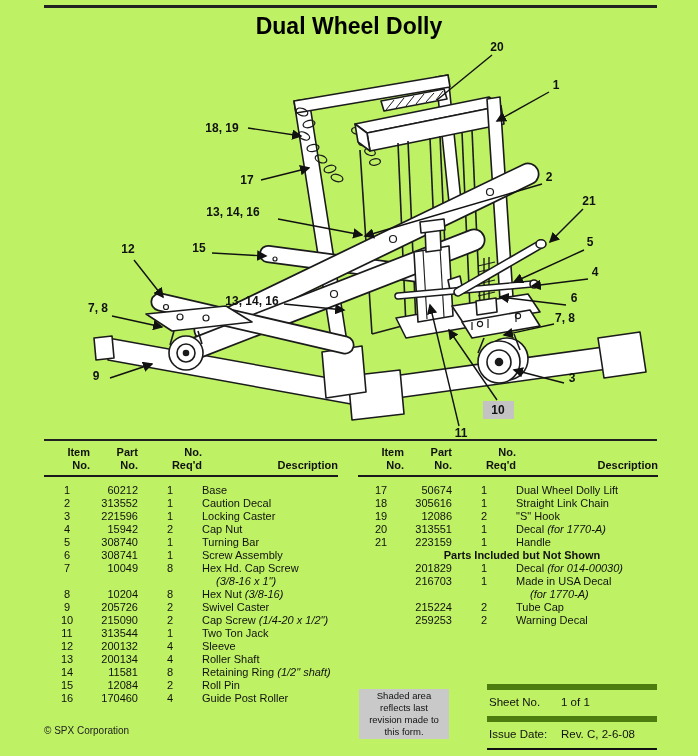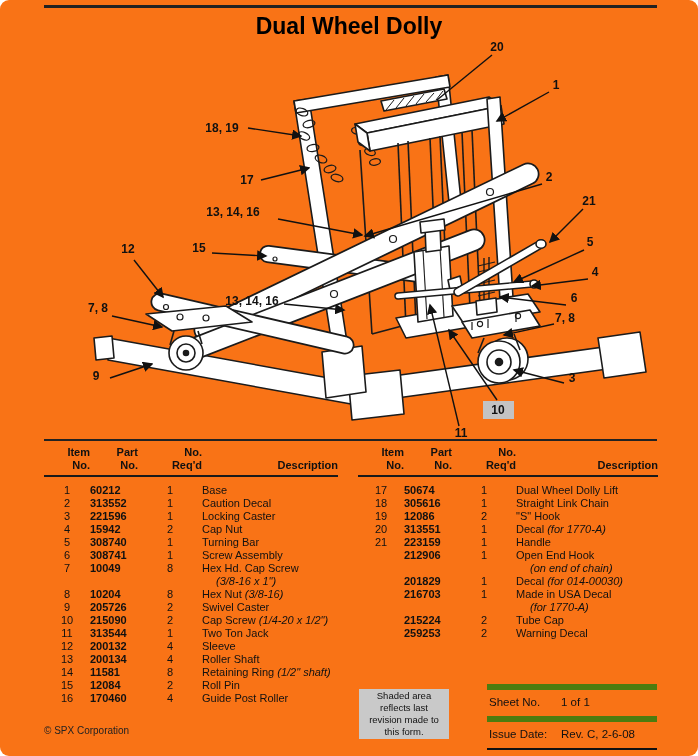--- a/index.html
+++ b/index.html
@@ -1,35 +1,35 @@
 <!DOCTYPE html>
 <html><head>
 <meta charset="utf-8">
 <style>
   html,body{margin:0;padding:0;background:#fff;}
-  #page{position:relative;width:698px;height:756px;background:#f97316;overflow:hidden;
-        font-family:"Liberation Sans", sans-serif;color:#111;border-radius:9px;}
+  #page{position:relative;width:698px;height:756px;background:#bef264;overflow:hidden;
+        font-family:"Liberation Sans", sans-serif;color:#111;}
   .toprule{position:absolute;left:44px;top:5px;width:613px;height:2.5px;background:#222;}
   .titleblock{position:absolute;left:0;top:13px;width:698px;text-align:center;}
   .title{font-size:23px;font-weight:bold;color:#000;}
   .subtitle{font-size:13.5px;margin-top:3px;color:#000;}
   svg text{font-family:"Liberation Sans", sans-serif;font-weight:bold;font-size:12px;fill:#111;}
   .tablesrule{position:absolute;left:44px;top:439px;width:613px;height:2px;background:#222;}
   .parts-table{position:absolute;border-collapse:collapse;table-layout:fixed;
                font-size:11px;line-height:13px;color:#111;}
   #left-table{left:44px;top:444px;width:294px;}
   #right-table{left:358px;top:444px;width:300px;}
   .parts-table col.ci{width:46px;} .parts-table col.cp{width:48px;}
   .parts-table col.cr{width:64px;}
   .parts-table th{font-weight:bold;vertical-align:bottom;padding:2px 0 4px;
                   border-bottom:2px solid #1a1a1a;text-align:right;line-height:12.5px;}
   .parts-table td{padding:0;vertical-align:top;}
   .parts-table tbody tr:first-child td{padding-top:7px;}
   .c-item{text-align:center;}
-  .c-part{font-weight:bold;padding-right:2px;}
+  .c-part{text-align:right;font-weight:normal;padding-right:2px;}
   .c-req{text-align:center;}
   .c-desc{padding-left:16px;}
   .it{font-style:italic;}
   .line2{padding-left:14px;font-style:italic;}
   td.section{font-weight:bold;text-align:center;padding-left:28px;}
   .copyright{position:absolute;left:44px;top:725px;font-size:10px;color:#222;}
   .notebox{position:absolute;left:359px;top:689px;width:90px;height:50px;background:#c9c9c9;
            display:flex;flex-direction:column;justify-content:center;text-align:center;
            font-size:9.5px;line-height:12px;color:#111;}
   .sheetbox{position:absolute;left:487px;top:684px;width:170px;font-size:11.5px;}
@@ -399,24 +399,21 @@
           <td class="c-req">1</td>
           <td class="c-desc"><span>Decal </span><span class="it">(for 1770-A)</span></td>
         </tr>
         <tr>
           <td class="c-item">21</td>
           <td class="c-part">223159</td>
           <td class="c-req">1</td>
           <td class="c-desc"><span>Handle</span></td>
         </tr>
         <tr>
-          <td class="c-item"></td>
-          <td class="c-part">212906</td>
-          <td class="c-req">1</td>
-          <td class="c-desc"><span>Open End Hook</span><div class="line2">(on end of chain)</div></td>
+          <td colspan="4" class="section">Parts Included but Not Shown</td>
         </tr>
         <tr>
           <td class="c-item"></td>
           <td class="c-part">201829</td>
           <td class="c-req">1</td>
           <td class="c-desc"><span>Decal  </span><span class="it">(for 014-00030)</span></td>
         </tr>
         <tr>
           <td class="c-item"></td>
           <td class="c-part">216703</td>

